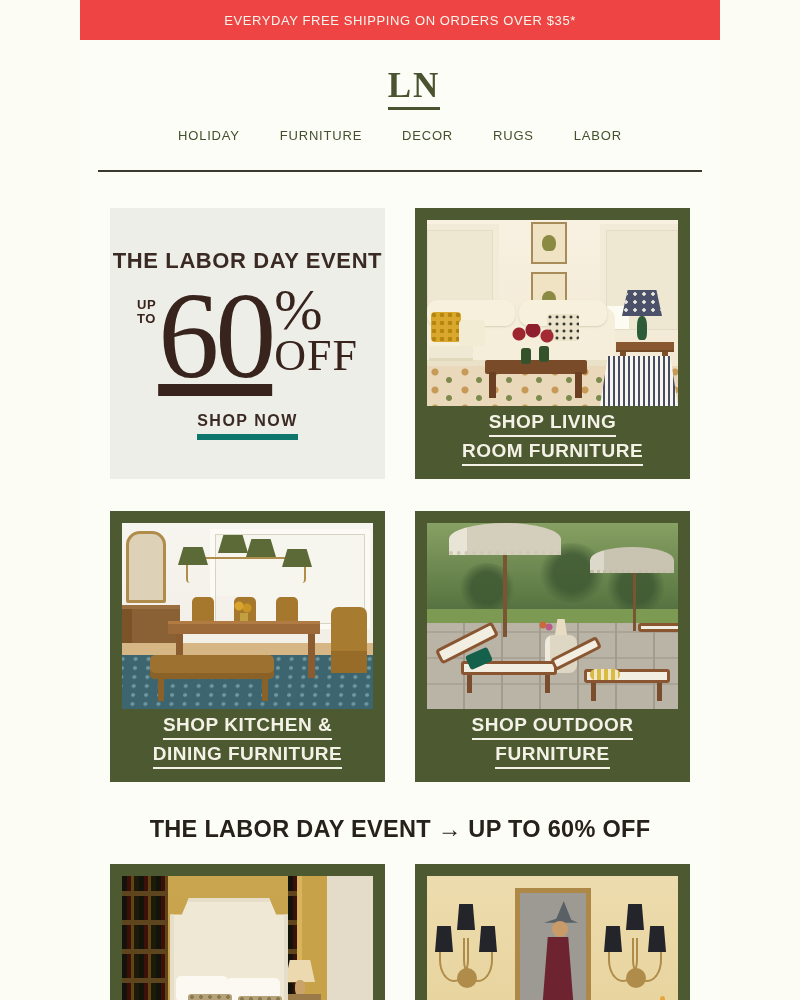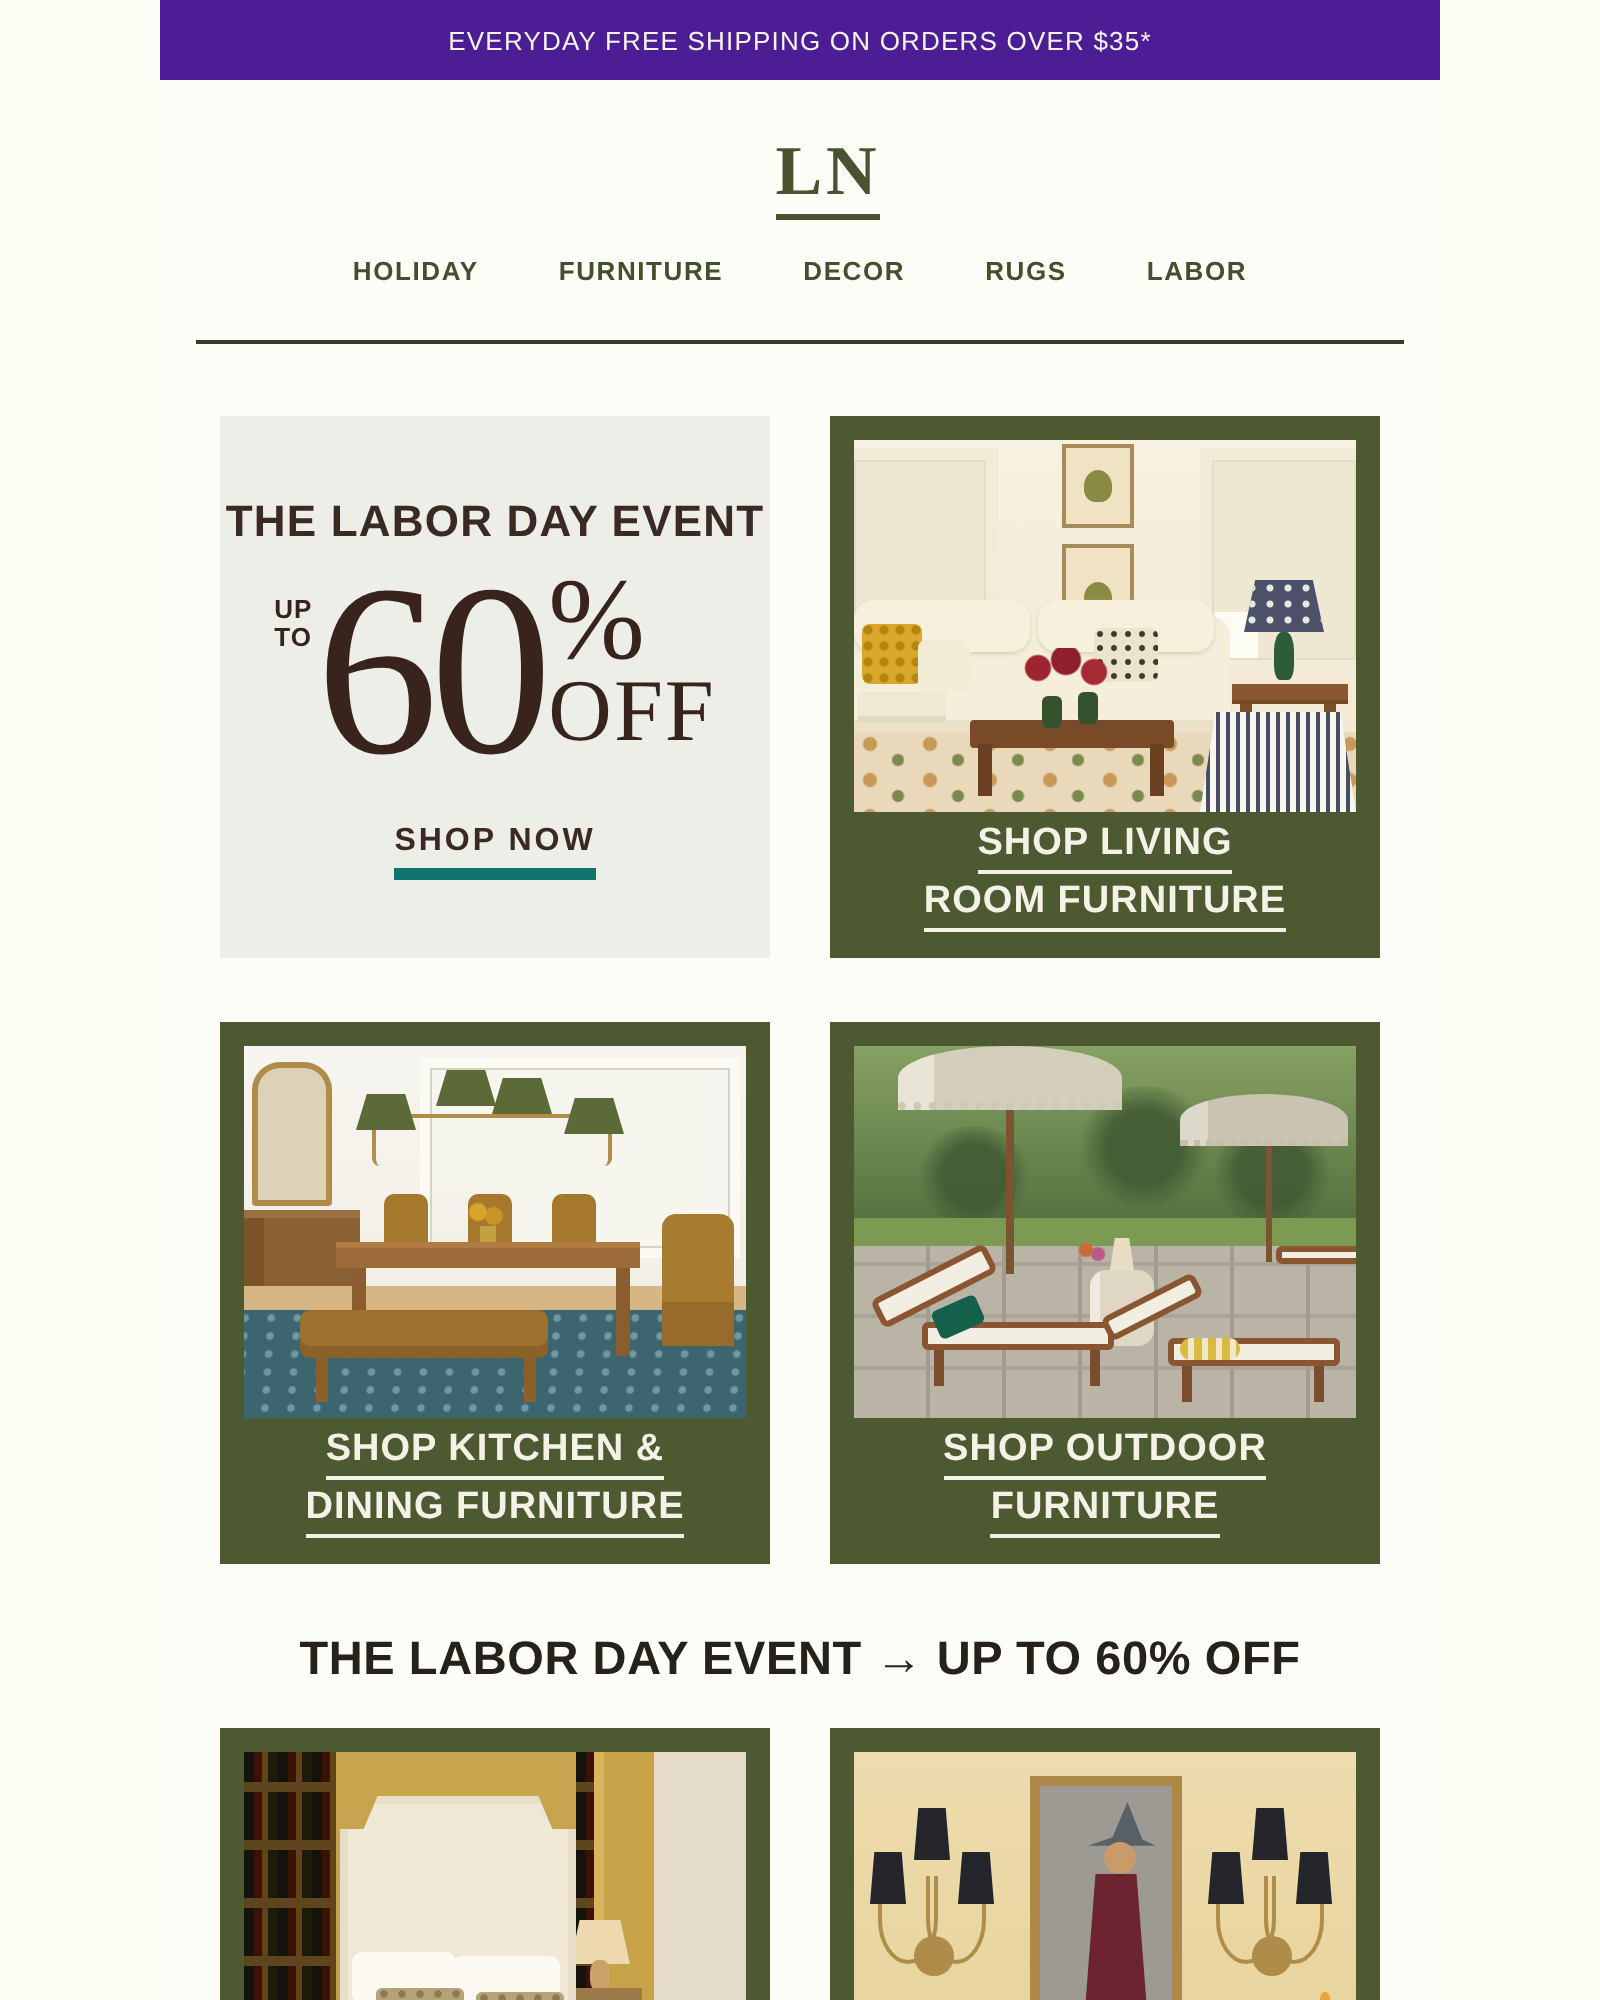--- a/index.html
+++ b/index.html
@@ -1,51 +1,51 @@
 <!DOCTYPE html>
 <html><head>
 <meta charset="utf-8">
 <style>
   * { margin:0; padding:0; box-sizing:border-box; }
   html,body { width:800px; height:1000px; overflow:hidden; background:#fcfcf5;
               font-family:"Liberation Sans", sans-serif; }
   .email { width:640px; margin:0 auto; background:#fdfdf7; }
 
   
-  .banner { height:40px; background:#4c1d95; display:flex; align-items:center; justify-content:center; }
+  .banner { height:40px; background:#ef4444; display:flex; align-items:center; justify-content:center; }
   .banner span { color:#f6f5ec; font-size:13px; letter-spacing:.6px; font-weight:500; }
 
   
   .logo { margin-top:26px; height:52px; display:flex; align-items:baseline; justify-content:center;
           color:#4a5330; font-family:"Liberation Serif", serif; cursor:pointer; }
   .logo .main { font-size:47px; font-weight:700; letter-spacing:2px; }
   .logo .ln { font-size:35px; font-weight:700; letter-spacing:2px; margin-left:28px;
               border-bottom:3px solid #4a5330; padding-bottom:1px; }
 
   
   .nav { margin-top:10px; height:16px; display:flex; justify-content:center; gap:40px; }
-  .nav a { color:#44502d; font-size:13px; font-weight:700; letter-spacing:.8px;
+  .nav a { color:#44502d; font-size:13px; font-weight:400; letter-spacing:.8px;
            text-decoration:none; cursor:pointer; }
   .divider { margin:26px 18px 0 18px; border:none; border-top:2px solid #3c3a30; }
 
   
   .grid { display:grid; grid-template-columns:275px 275px; column-gap:30px; row-gap:32px;
           justify-content:center; }
   .grid.r1 { margin-top:36px; }
   .grid.r3 { margin-top:18px; }
 
   
   .hero { width:275px; height:271px; background:#eceee7; display:flex; flex-direction:column;
           align-items:center; justify-content:center; cursor:pointer; }
   .hero-title { color:#3a2a23; font-size:22px; font-weight:600; letter-spacing:.6px; }
   .hero-num { display:flex; align-items:flex-start; margin-top:10px; color:#38231d; }
   .upto { display:flex; flex-direction:column; font-size:13px; font-weight:700; line-height:14px;
           letter-spacing:.5px; margin-top:14px; margin-right:2px; }
   .big60 { font-family:"Liberation Serif", serif; font-size:122px; line-height:104px;
-           letter-spacing:-4px; }
+           letter-spacing:-4px;text-decoration:underline; }
   .pct-col { display:flex; flex-direction:column; align-items:flex-start; margin-left:2px; }
   .pct { font-family:"Liberation Serif", serif; font-size:58px; line-height:52px; }
   .off { font-family:"Liberation Serif", serif; font-size:44px; line-height:40px; letter-spacing:1px; }
   .shopnow { margin-top:24px; color:#3a2a23; font-size:16px; font-weight:700; letter-spacing:1.5px;
              border-bottom:6px solid #0f766e; padding-bottom:4px; cursor:pointer; }
 
   
   .gcard { width:275px; height:271px; background:#4d5931; padding:12px; display:flex;
            flex-direction:column; cursor:pointer; }
   .ph { position:relative; overflow:hidden; width:251px; height:186px; }

